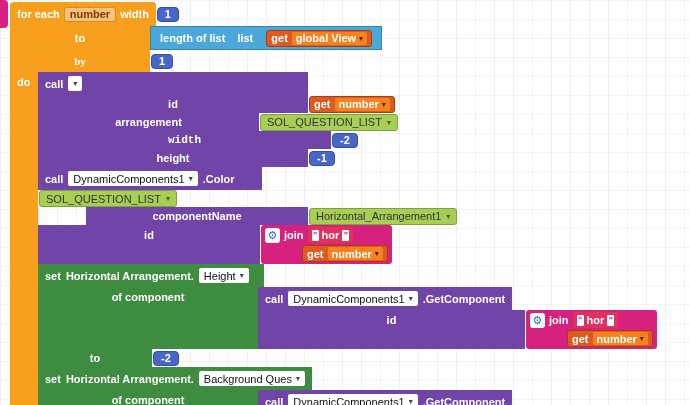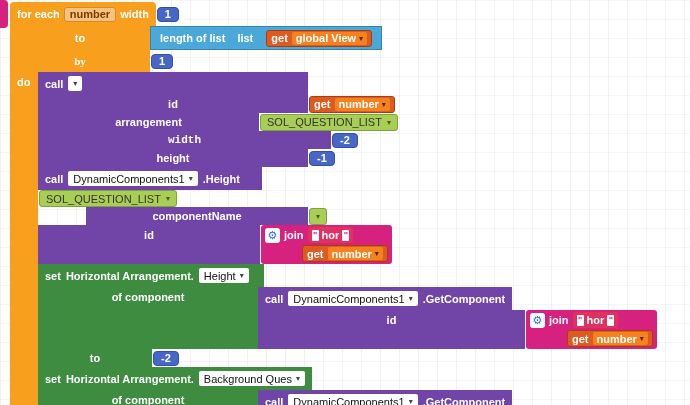--- a/index.html
+++ b/index.html
@@ -149,33 +149,34 @@
             </div>
           </div>
 
           <div class="block">
             <div class="bar purple hdr" style="min-width:224px;">
               <span>call</span>
               <span class="dd">
                 <span>DynamicComponents1</span>
                 <span class="caret">▾</span>
               </span>
-              <span>.Height</span>
+              <span>.Color</span>
             </div>
             <div class="row">
               <div class="pillg">
                 <span>SOL_QUESTION_LIST</span>
                 <span class="caret">▾</span>
               </div>
             </div>
             <div class="row">
               <div class="bar purple argbar h18" style="width:222px;margin-left:48px;">
                 <span>componentName</span>
               </div>
               <div class="pillg">
+                <span>Horizontal_Arrangement1</span>
                 <span class="caret">▾</span>
               </div>
             </div>
             <div class="row">
               <div class="bar purple argbar top" style="width:222px;">
                 <span>id</span>
               </div>
               <div class="joinblk">
                 <div class="jrow">
                   <span class="gear">⚙</span>

